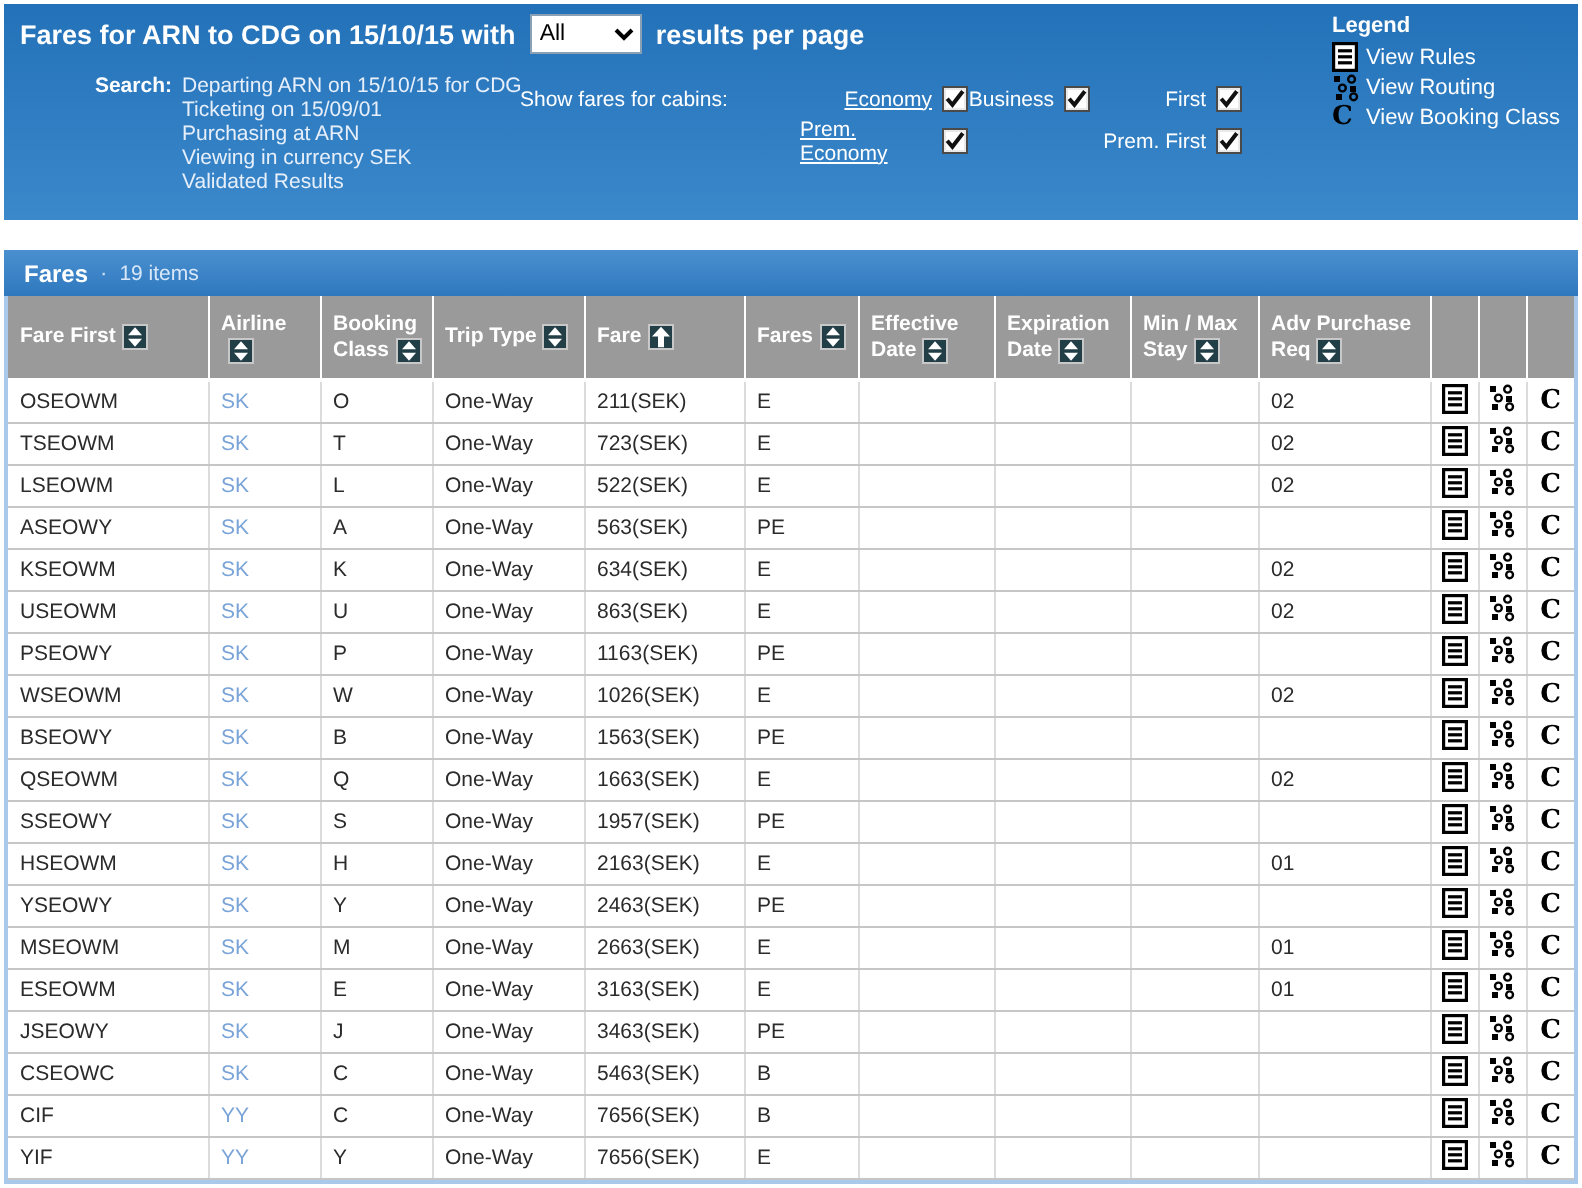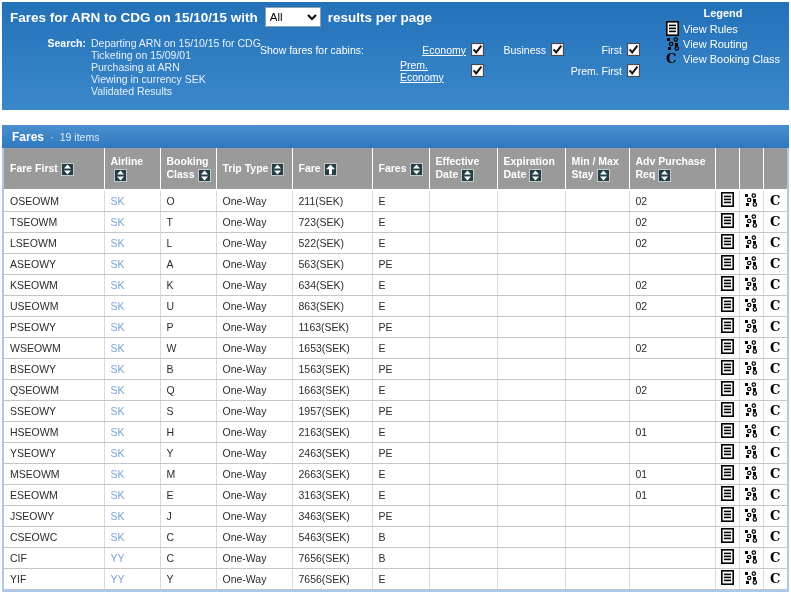--- a/index.html
+++ b/index.html
@@ -25,28 +25,28 @@
     position:absolute; top:36px; left:26px; display:flex;
     font-size:10.5px; line-height:11.9px; color:#E6EFFA;
   }
   .search-label { width:58px; text-align:right; font-weight:bold; color:#fff; margin-right:5px; }
   .search-lines div { white-space:nowrap; }
 
   .cabins { position:absolute; top:37px; left:258px; color:#fff; font-size:10.5px; }
   .cab-row { display:flex; align-items:center; height:21px; }
   .cab-label { width:140px; white-space:nowrap; }
   .cab-cell { display:flex; justify-content:flex-end; align-items:center; }
-  .cab-c1 { width:84px;text-decoration:underline; } .cab-c2 { width:80px; } .cab-c3 { width:76px; }
+  .cab-c1 { width:84px;text-decoration:underline; } .cab-c2 { width:61px; } .cab-c3 { width:76px; }
   .cb {
     display:inline-flex; align-items:center; justify-content:center;
     width:13px; height:13px; margin-left:5px; background:#fff;
     border:1px solid #4a4a4a; box-shadow:inset 0 0 0 1px #e9e9e9;
   }
 
-  .legend { position:absolute; top:5px; left:664px; color:#fff; font-size:11px;text-align:center; }
+  .legend { position:absolute; top:5px; left:664px; color:#fff; font-size:11px; }
   .legend-title { font-weight:bold; margin-bottom:2px; }
   .legend-item { display:flex; align-items:center; height:15px; }
   .legend-item .ic { width:17px; display:flex; align-items:center; }
 
   
   .fares-bar {
     position:absolute; top:125px; left:2px; width:787px; height:23px;
     background:linear-gradient(180deg,#4A90D0 0%,#2F78BE 100%);
     display:flex; align-items:center; padding-left:10px; color:#fff;
   }
@@ -517,21 +517,21 @@
               </span></td>
             <td class="icon-cell"><span class="ic-wrap" style="display: inline-flex; align-items: center; justify-content: center;">
                 <span class="c-icon">C</span>
               </span></td>
           </tr>
           <tr>
             <td>WSEOWM</td>
             <td><span class="airline-link">SK</span></td>
             <td>W</td>
             <td>One-Way</td>
-            <td>1653(SEK)</td>
+            <td>1026(SEK)</td>
             <td>E</td>
             <td></td>
             <td></td>
             <td></td>
             <td>02</td>
             <td class="icon-cell"><span class="ic-wrap" style="display: inline-flex; align-items: center; justify-content: center;">
                 <svg width="13" height="15" viewBox="0 0 13 15">
                   <rect x="0.8" y="0.8" width="11.4" height="13.4" fill="#fff" stroke="#000" stroke-width="1.6"></rect>
                   <rect x="3" y="3.6" width="7" height="1.6" fill="#000"></rect>
                   <rect x="3" y="6.6" width="7" height="1.6" fill="#000"></rect>

